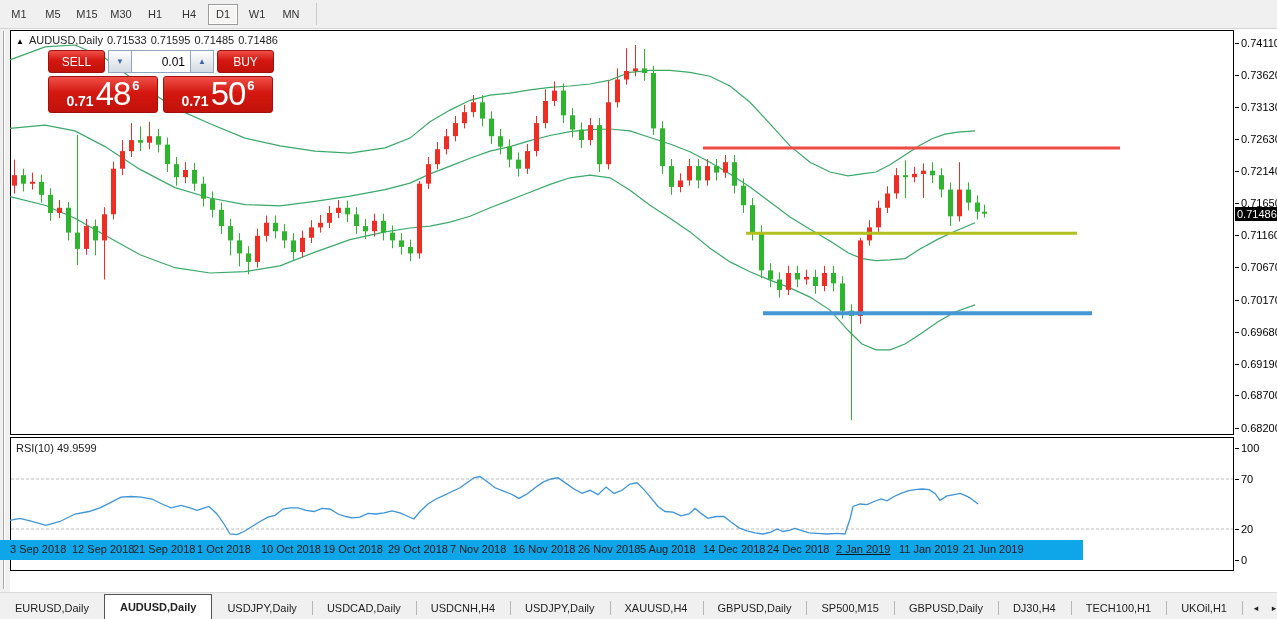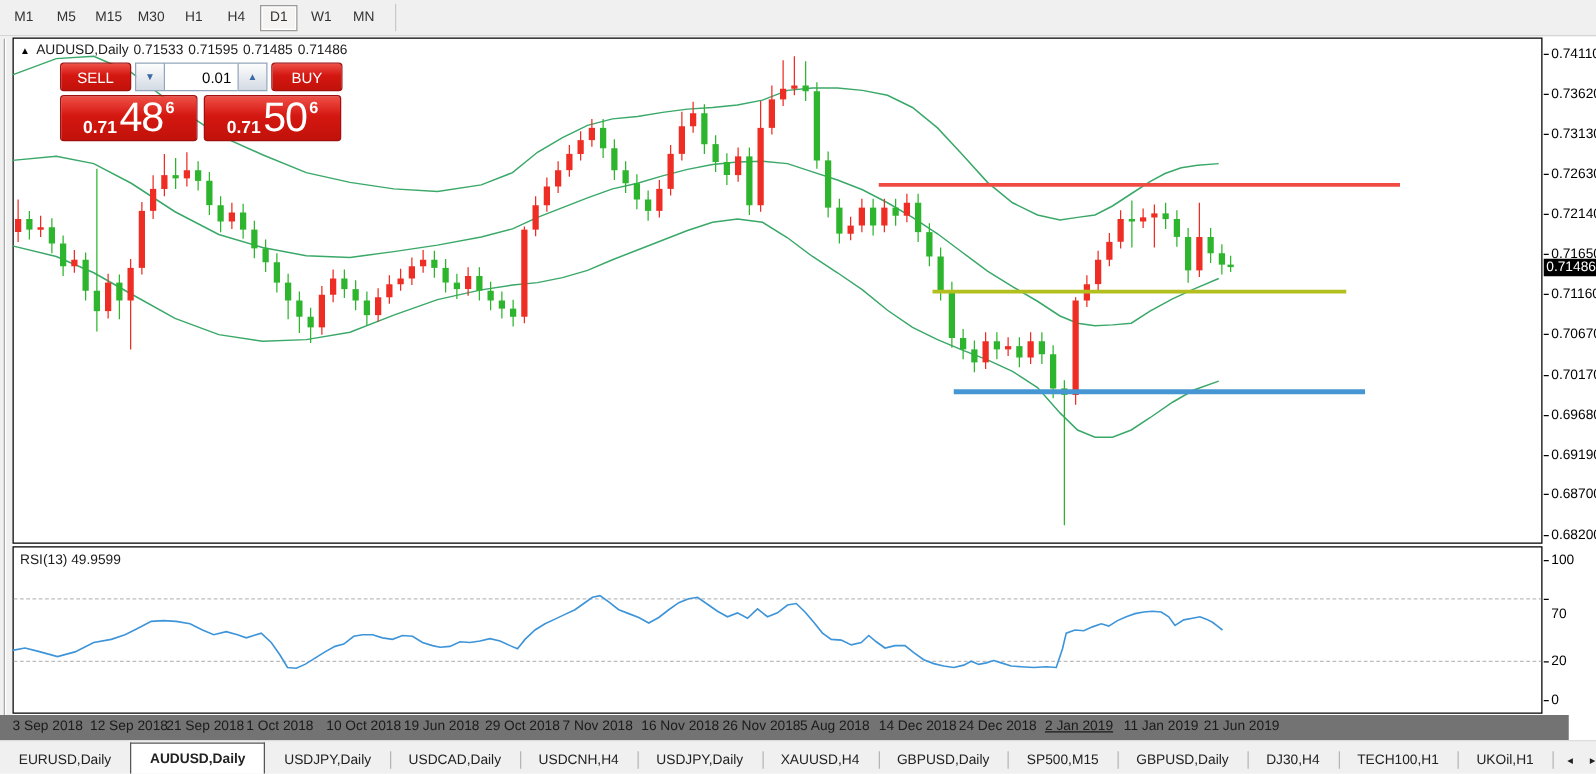--- a/index.html
+++ b/index.html
@@ -53,21 +53,21 @@
   .pb-sup { font-size:13px; font-weight:bold; line-height:10px; margin-left:2px; align-self:flex-start; margin-top:4px; }
 
   
   .scale-label { position:absolute; left:1241px; font-size:11px; color:#000; z-index:4; }
   .scale-tick { position:absolute; left:1235px; width:4px; height:1px; background:#000; z-index:4; }
   .cur-price { position:absolute; left:1235px; width:42px; height:14px; background:#000; color:#fff;
     font-size:11px; display:flex; align-items:center; justify-content:flex-start; padding-left:2px; z-index:5; }
   .rsi-label { position:absolute; left:16px; top:442px; font-size:11px; color:#1b1b1b; z-index:5; }
 
   
-  .date-axis { position:absolute; left:0; top:572px; width:1255px; height:20px; background:#737373; }
+  .date-axis { position:absolute; left:0; top:540px; width:1083px; height:20px; background:#0ea5e9; }
   .date-label { position:absolute; top:3px; font-size:11px; color:#1b1b1b; white-space:nowrap; }
 
   
   .tabbar { position:absolute; left:0; top:592px; width:1277px; height:27px; background:#f0f0f0;
     border-top:1px solid #dcdcdc; display:flex; align-items:flex-end; }
   .tab { height:22px; padding:0 15px; display:flex; align-items:center; font-size:11px; color:#222;
     cursor:pointer; position:relative; }
   .tab:not(.active):not(:first-child)::before { content:""; position:absolute; left:0; top:4px; height:14px;
     width:1px; background:#b5b5b5; }
   .tab.active { background:#fff; border:1px solid #555; border-bottom:none; font-weight:bold; height:25px; }
@@ -360,30 +360,30 @@
         <span class="pb-sup">6</span>
       </div>
       <div class="price-box">
         <span class="pb-small">0.71</span>
         <span class="pb-big">50</span>
         <span class="pb-sup">6</span>
       </div>
     </div>
   </div>
 
-  <div class="rsi-label">RSI(13) 49.9599</div>
+  <div class="rsi-label">RSI(10) 49.9599</div>
   <div class="cur-price" id="curTag" style="top: 207px;">0.71486</div>
 
   <div class="date-axis" id="dateAxis">
       <div class="date-label" style="left: 10px;">3 Sep 2018</div>
       <div class="date-label" style="left: 72px;">12 Sep 2018</div>
       <div class="date-label" style="left: 133px;">21 Sep 2018</div>
       <div class="date-label" style="left: 197px;">1 Oct 2018</div>
       <div class="date-label" style="left: 261px;">10 Oct 2018</div>
-      <div class="date-label" style="left: 323px;">19 Jun 2018</div>
+      <div class="date-label" style="left: 323px;">19 Oct 2018</div>
       <div class="date-label" style="left: 388px;">29 Oct 2018</div>
       <div class="date-label" style="left: 450px;">7 Nov 2018</div>
       <div class="date-label" style="left: 513px;">16 Nov 2018</div>
       <div class="date-label" style="left: 578px;">26 Nov 2018</div>
       <div class="date-label" style="left: 640px;">5 Aug 2018</div>
       <div class="date-label" style="left: 703px;">14 Dec 2018</div>
       <div class="date-label" style="left: 767px;">24 Dec 2018</div>
       <div class="date-label" style="left: 836px; text-decoration: underline;">2 Jan 2019</div>
       <div class="date-label" style="left: 899px;">11 Jan 2019</div>
       <div class="date-label" style="left: 963px;">21 Jun 2019</div>
@@ -432,18 +432,18 @@
     <div class="scale-label" style="top: 326px;">0.69680</div>
     <div class="scale-tick" style="top: 364px;"></div>
     <div class="scale-label" style="top: 358px;">0.69190</div>
     <div class="scale-tick" style="top: 395px;"></div>
     <div class="scale-label" style="top: 389px;">0.68700</div>
     <div class="scale-tick" style="top: 428px;"></div>
     <div class="scale-label" style="top: 422px;">0.68200</div>
     <div class="scale-tick" style="top: 448px;"></div>
     <div class="scale-label" style="top: 442px;">100</div>
     <div class="scale-tick" style="top: 479px;"></div>
-    <div class="scale-label" style="top: 473px; margin-top: 12px;">70</div>
+    <div class="scale-label" style="top: 473px;">70</div>
     <div class="scale-tick" style="top: 529px;"></div>
     <div class="scale-label" style="top: 523px;">20</div>
     <div class="scale-tick" style="top: 560px;"></div>
     <div class="scale-label" style="top: 554px;">0</div>
   </div>
 
 </body></html>

